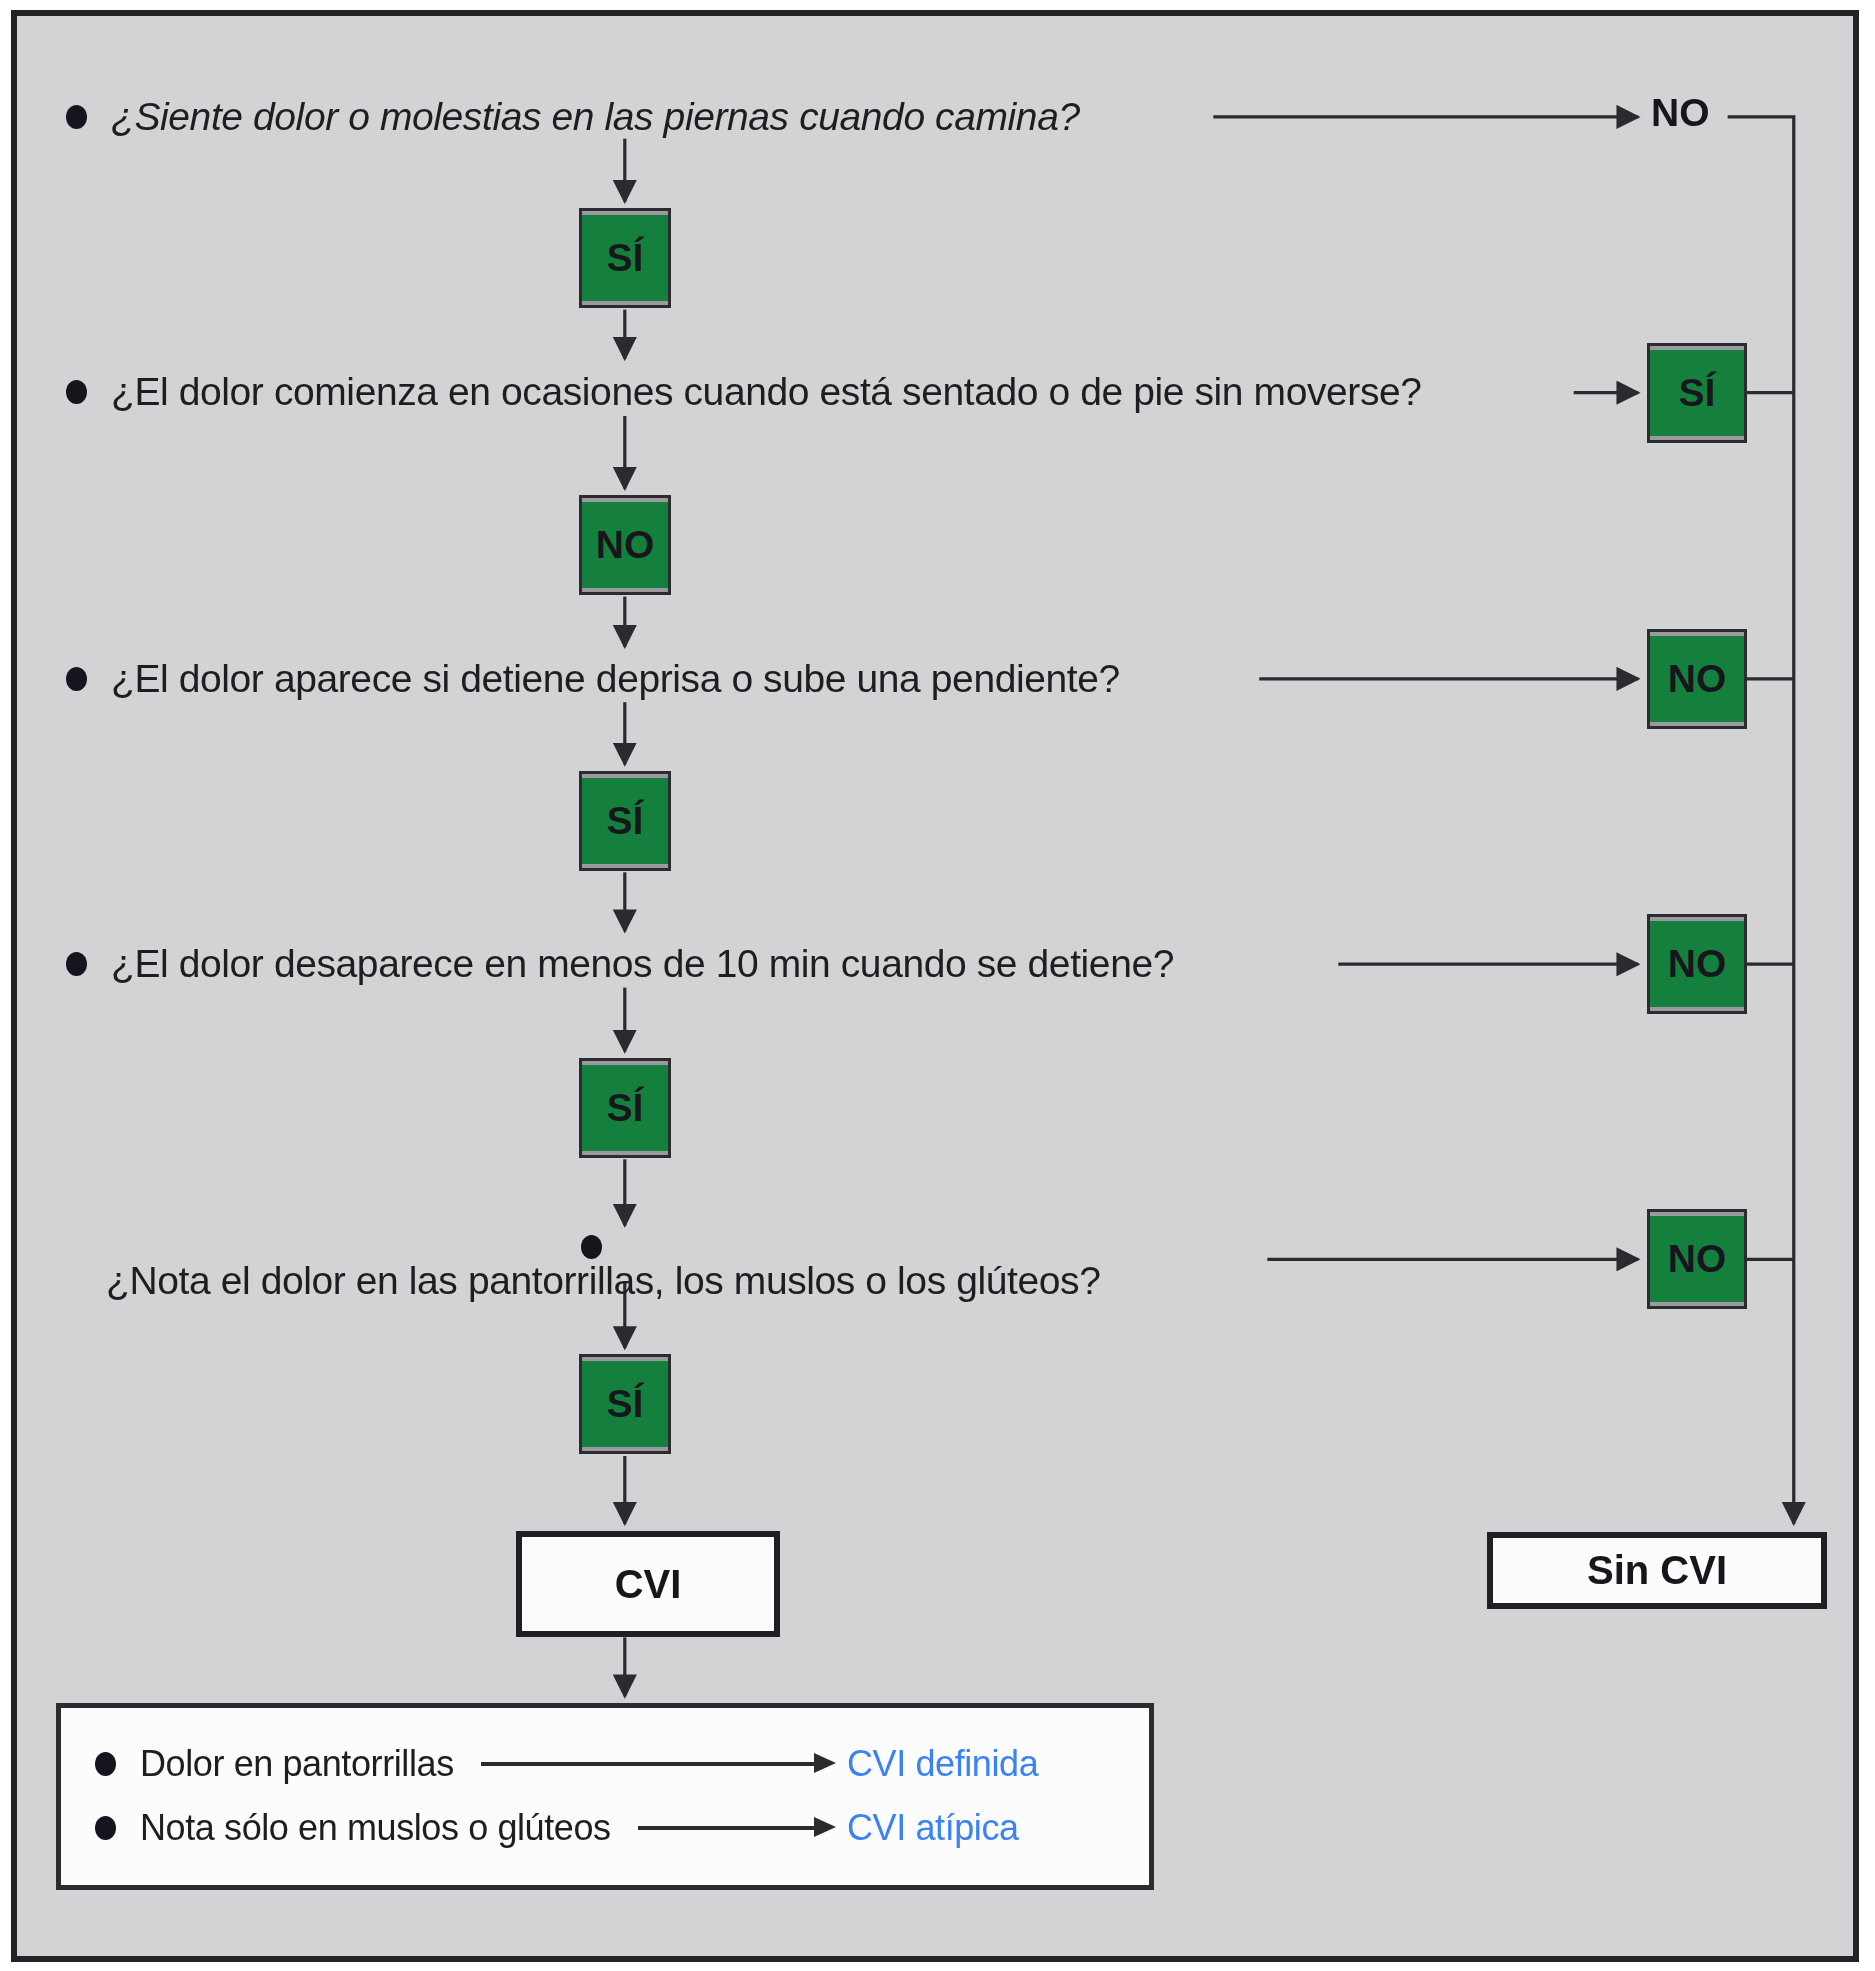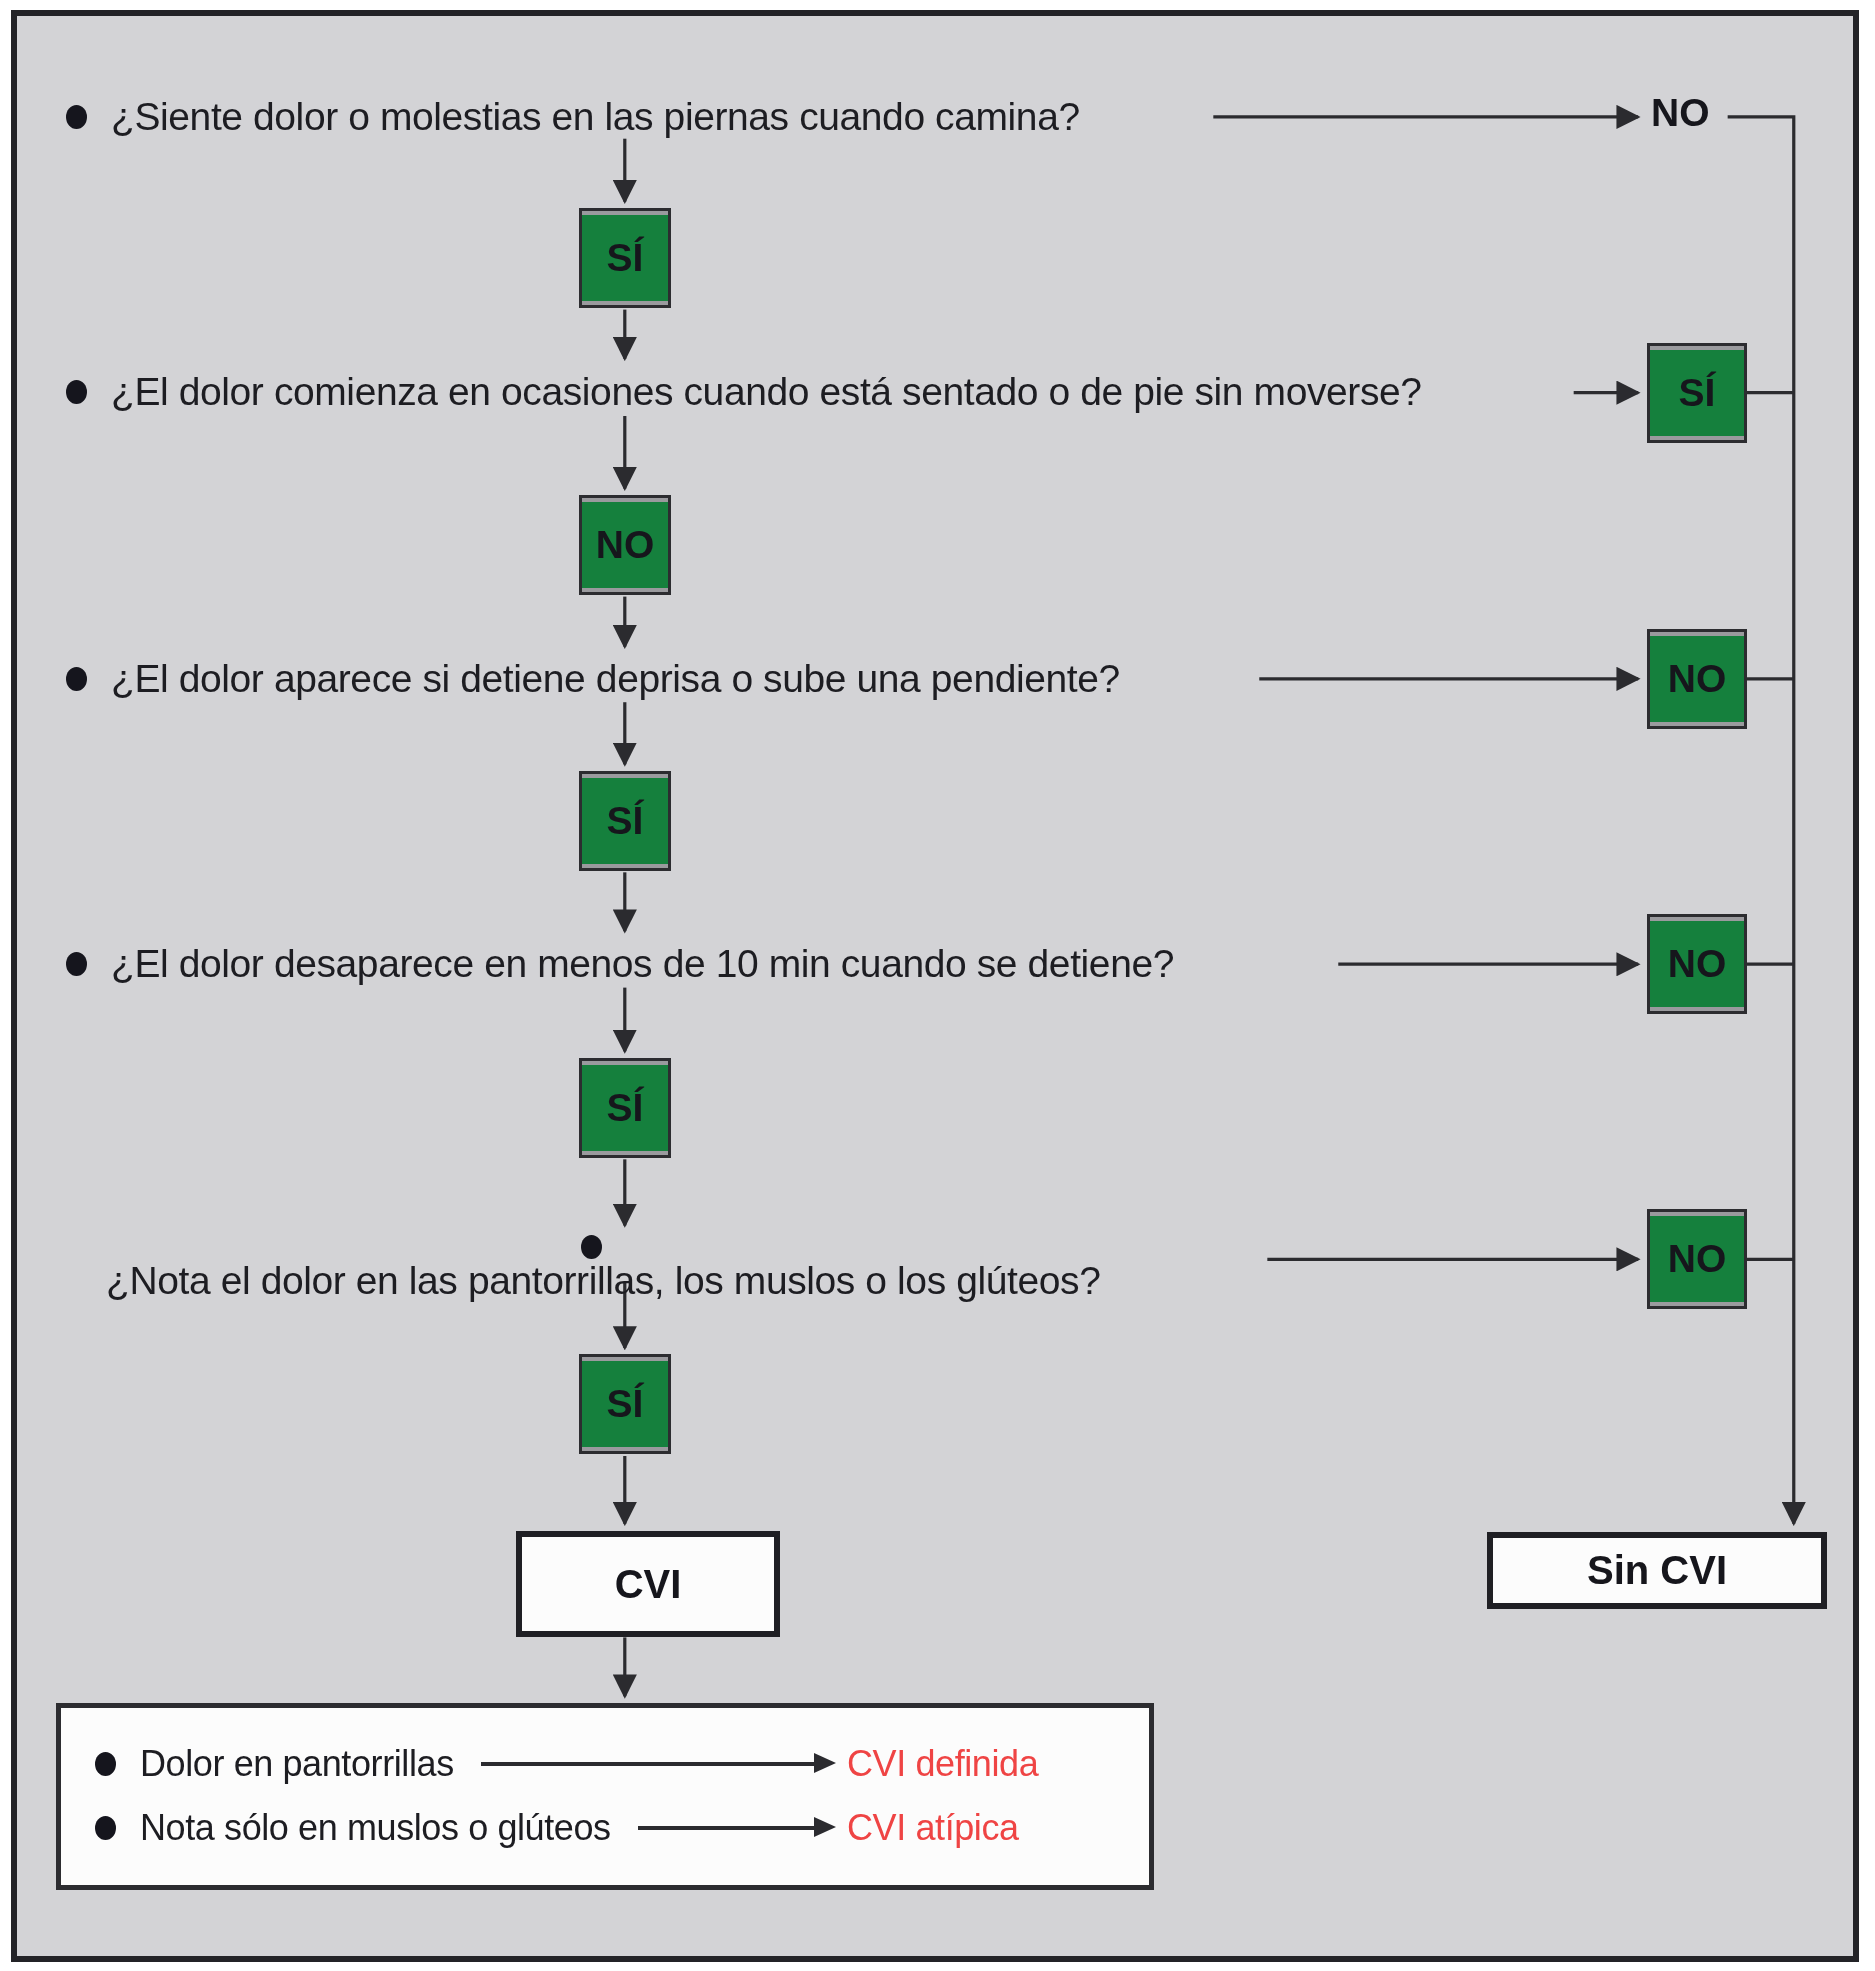--- a/index.html
+++ b/index.html
@@ -21,21 +21,21 @@
            display:flex;align-items:center;justify-content:center;z-index:2;
            font-weight:bold;font-size:40px;color:#16161c;}
   .legend-box{position:absolute;left:56px;top:1703px;width:1098px;height:187px;z-index:2;
               box-sizing:border-box;border:5.6px solid #2c2c30;background:#fcfcfc;
               padding:24px 36px 0 34px;}
   .legend-row{display:flex;align-items:center;height:64px;}
   .legend-text{margin-left:24px;font-size:36px;letter-spacing:-0.4px;white-space:nowrap;color:#1d1d22;}
   .legend-arrow{flex:1;height:3.2px;background:#2b2b2f;margin:0 32px 0 27px;position:relative;min-width:64px;}
   .legend-arrow:after{content:"";position:absolute;right:-21px;top:-9px;width:0;height:0;
               border-left:22.6px solid #2b2b2f;border-top:10.5px solid transparent;border-bottom:10.5px solid transparent;}
-  .legend-result{flex:none;width:266px;font-size:36px;letter-spacing:-0.4px;white-space:nowrap;color:#ef4444;}
+  .legend-result{flex:none;width:266px;font-size:36px;letter-spacing:-0.4px;white-space:nowrap;color:#3b82f6;}
 </style>
 </head>
 <body>
 
 <div class="frame"></div>
 
 <svg class="svg-layer" viewBox="0 0 2327 2446" xmlns="http://www.w3.org/2000/svg">
   <defs>
     <marker id="arr" viewBox="0 0 10 10" refX="9" refY="5" markerWidth="7.5" markerHeight="7.5" orient="auto-start-reverse">
       <path d="M0,0 L10,5 L0,10 z" fill="#2b2b2f"></path>
@@ -62,21 +62,21 @@
     <line x1="1572" y1="1562" x2="2032" y2="1562" marker-end="url(#arr)"></line>
 
     <polyline points="2143,145 2225,145 2225,1890" marker-end="url(#arr)"></polyline>
     <line x1="2164" y1="487" x2="2225" y2="487"></line>
     <line x1="2164" y1="842" x2="2225" y2="842"></line>
     <line x1="2164" y1="1196" x2="2225" y2="1196"></line>
     <line x1="2164" y1="1562" x2="2225" y2="1562"></line>
   </g>
 </svg>
 
-<div class="q-row" style="left:66px;top:93px;">
+<div class="q-row" style="left:66px;top:93px;font-style:italic;">
   <span class="bullet"></span>
   <span class="q-text">¿Siente dolor o molestias en las piernas cuando camina?</span>
 </div>
 <div class="q-row" style="left:66px;top:368px;">
   <span class="bullet"></span>
   <span class="q-text">¿El dolor comienza en ocasiones cuando está sentado o de pie sin moverse?</span>
 </div>
 <div class="q-row" style="left:66px;top:655px;">
   <span class="bullet"></span>
   <span class="q-text">¿El dolor aparece si detiene deprisa o sube una pendiente?</span>

